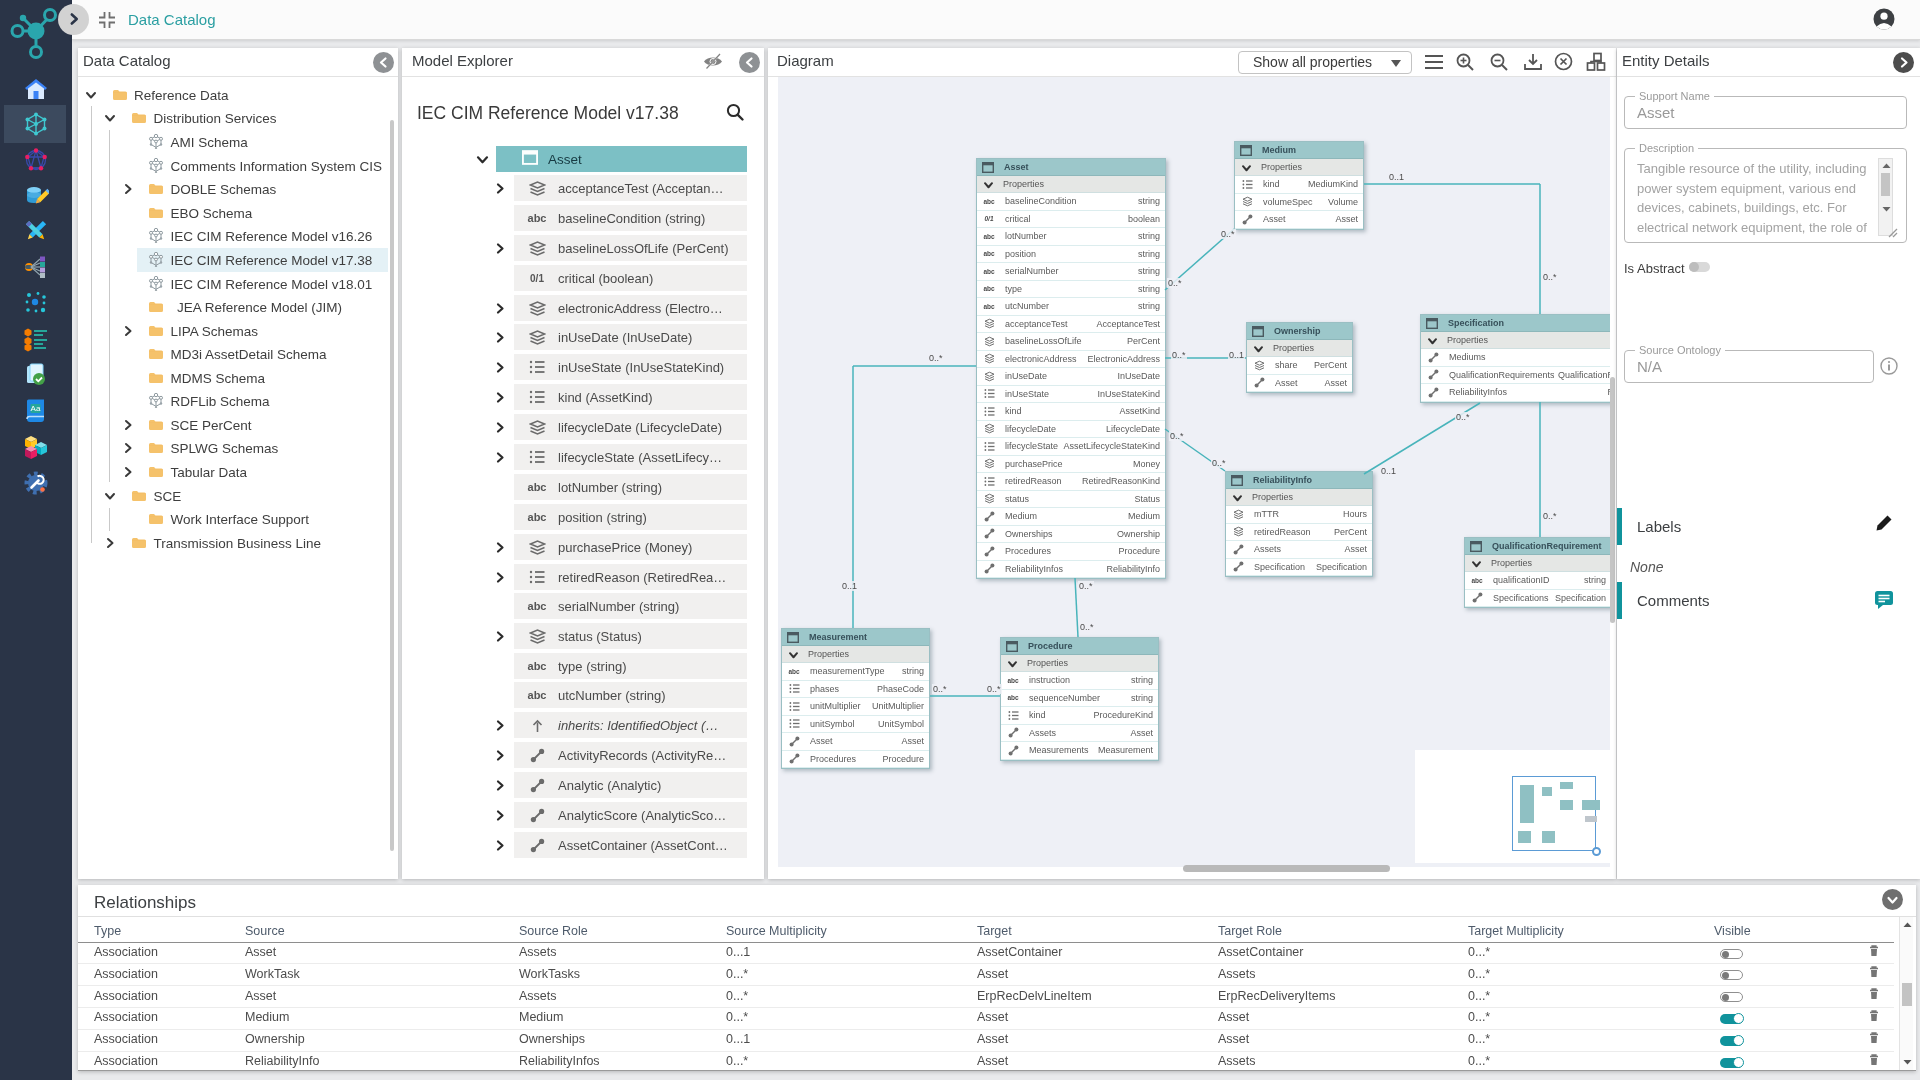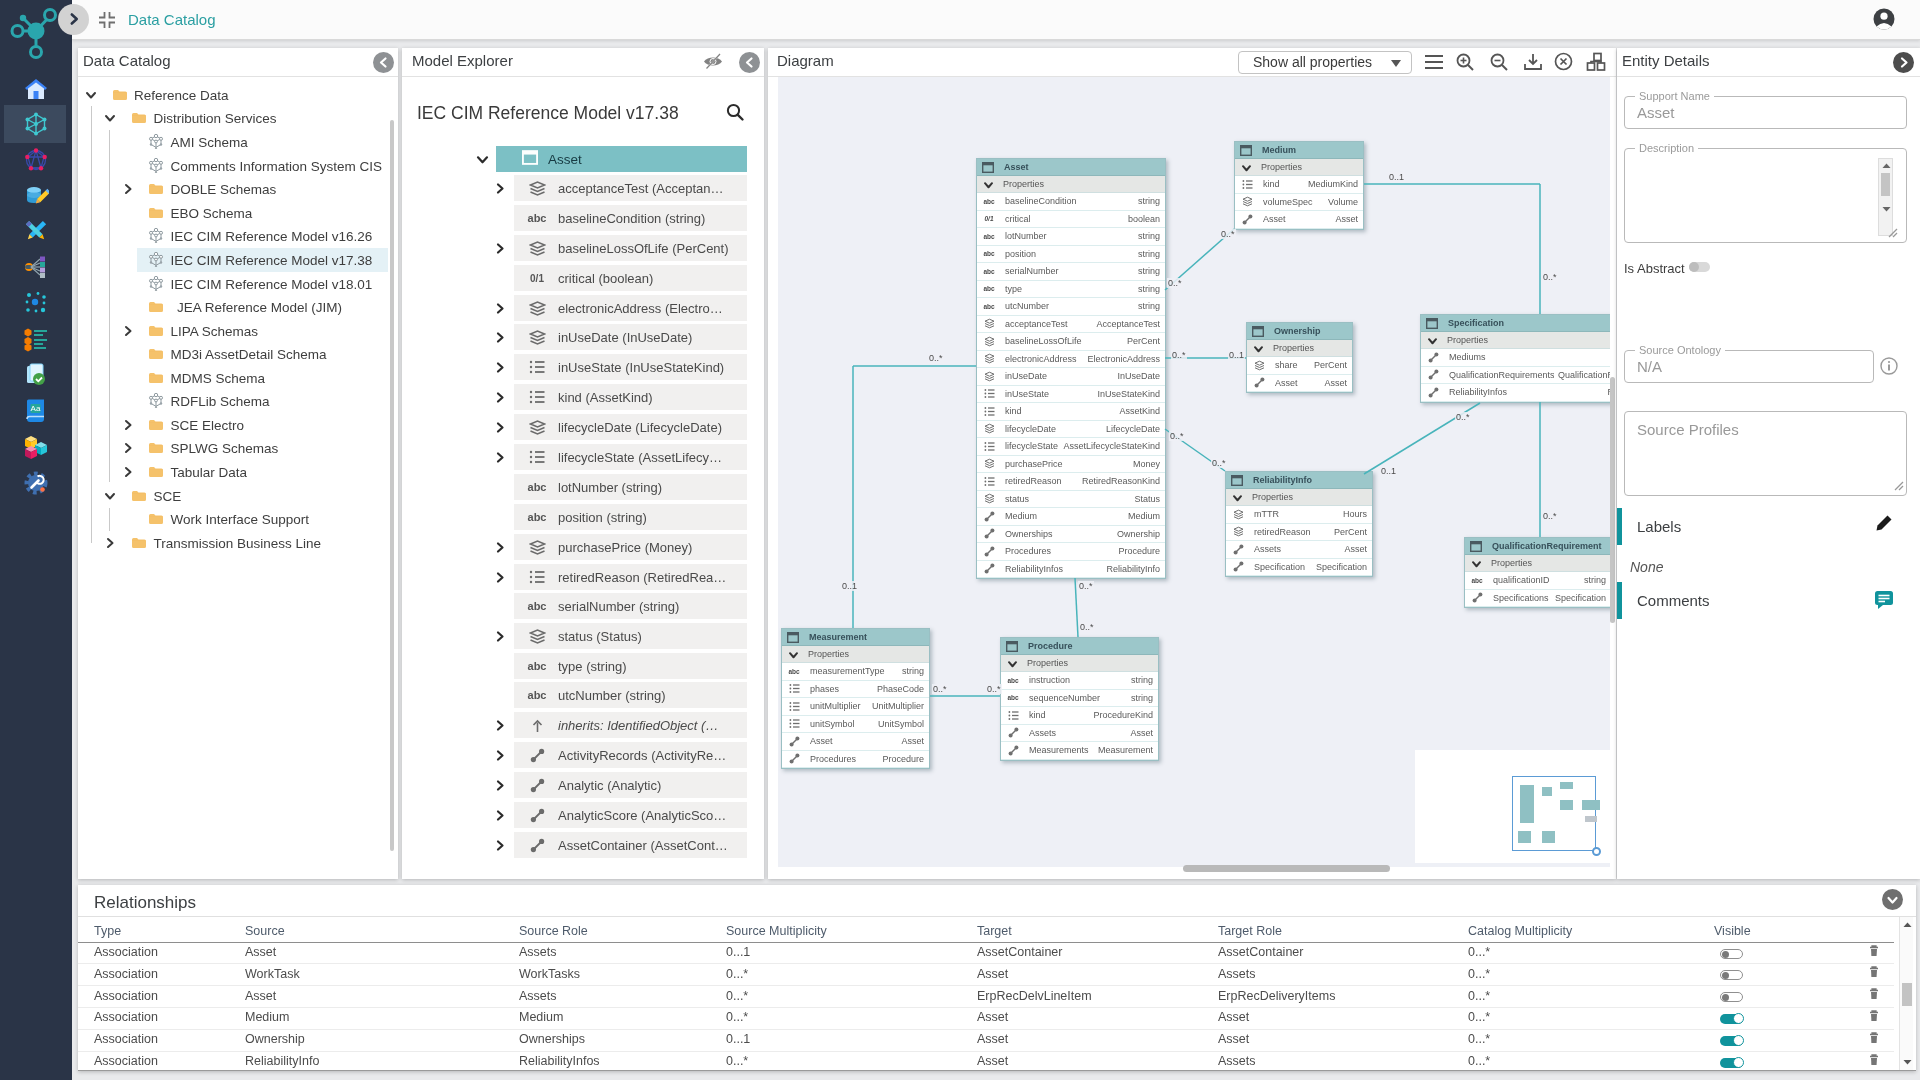--- a/index.html
+++ b/index.html
@@ -357,21 +357,21 @@
         <path d="M8 13 L6.7 14.8 L9.3 14.8 Z" fill="#7f8a90"></path>
       </svg>
     </div>
 <div class="dcrow" style="left:92.5px;top:341.5px">RDFLib Schema</div>
 <div class="abs" style="left:69.5px;top:369px;width:16px;height:16px">
       <svg class="abs" style="left:0px;top:0px" width="16" height="16">
         <path d="M1 4.5 Q1 3 2.5 3 L6 3 L7.5 4.5 L13.5 4.5 Q15 4.5 15 6 L15 11.5 Q15 13 13.5 13 L2.5 13 Q1 13 1 11.5 Z" fill="#f5c26b"></path>
         <path d="M1 5.8 L15 5.8 L15 6 L1 6Z" fill="#eeb458"></path>
       </svg>
     </div>
-<div class="dcrow" style="left:92.5px;top:365.5px">SCE Electro</div>
+<div class="dcrow" style="left:92.5px;top:365.5px">SCE PerCent</div>
 <svg class="abs" style="left:43.5px;top:371px" width="12" height="12">
       <polyline points="4.0,2 8.5,6.0 4.0,10" fill="none" stroke="#3a3a3a" stroke-width="2" stroke-linecap="round" stroke-linejoin="round"></polyline>
     </svg>
 <div class="abs" style="left:69.5px;top:392px;width:16px;height:16px">
       <svg class="abs" style="left:0px;top:0px" width="16" height="16">
         <path d="M1 4.5 Q1 3 2.5 3 L6 3 L7.5 4.5 L13.5 4.5 Q15 4.5 15 6 L15 11.5 Q15 13 13.5 13 L2.5 13 Q1 13 1 11.5 Z" fill="#f5c26b"></path>
         <path d="M1 5.8 L15 5.8 L15 6 L1 6Z" fill="#eeb458"></path>
       </svg>
     </div>
 <div class="dcrow" style="left:92.5px;top:388.5px">SPLWG Schemas</div>
@@ -1504,20 +1504,21 @@
       <svg class="abs" style="left:0px;top:0px" width="21" height="21">
         <polyline points="9.0,6.5 13.5,10.5 9.0,14.5" fill="none" stroke="#fff" stroke-width="2.2" stroke-linecap="round" stroke-linejoin="round"></polyline>
       </svg>
     </div>
 <div class="fieldset" style="left:7px;top:48px;width:283px;height:33px">
       <span class="lbl">Support Name</span>
       <span class="ghost" style="position:absolute;left:12px;top:7px">Asset</span>
     </div>
 <div class="fieldset" style="left:7px;top:100px;width:283px;height:95px">
       <span class="lbl">Description</span>
+      <div style="position:absolute;left:12px;top:10px;width:235px;font-size:13px;line-height:19.5px;color:#a3a3a3">Tangible resource of the utility, including power system equipment, various end devices, cabinets, buildings, etc. For electrical network equipment, the role of</div>
       <div style="position:absolute;right:13px;top:9px;width:15px;height:78px;background:#f2f2f2;border:1px solid #ddd">
         <svg class="abs" style="left:3px;top:3px" width="9" height="8">
           <path d="M0.5 6 L4.5 1.5 L8.5 6 Z" fill="#666"></path>
         </svg>
         <div style="position:absolute;left:2px;top:14px;width:9px;height:23px;background:#c4c4c4"></div>
         <svg class="abs" style="left:3px;top:46px" width="9" height="8">
           <path d="M0.5 2 L4.5 6.5 L8.5 2 Z" fill="#666"></path>
         </svg>
       </div>
       <svg class="abs" style="left:262px;top:78px" width="12" height="12">
@@ -1533,29 +1534,20 @@
     </div>
 <div class="fieldset" style="left:7px;top:302px;width:250px;height:33px">
       <span class="lbl">Source Ontology</span>
       <span class="ghost" style="position:absolute;left:12px;top:7px">N/A</span>
     </div>
 <svg class="abs" style="left:263px;top:309px" width="18" height="18">
       <circle cx="9" cy="9" r="8" fill="none" stroke="#9a9a9a" stroke-width="1.4"></circle>
       <circle cx="9" cy="5" r="1.1" fill="#9a9a9a"></circle>
       <rect x="8" y="7.5" width="2" height="6" fill="#9a9a9a"></rect>
     </svg>
-<div class="fieldset" style="left:7px;top:363px;width:283px;height:85px">
-      <span class="ghost" style="position:absolute;left:12px;top:9px">Source Profiles</span>
-      <svg class="abs" style="left:268px;top:68px" width="12" height="12">
-        <g stroke="#999" stroke-width="1.2">
-          <line x1="2" y1="10" x2="10" y2="2"></line>
-          <line x1="6" y1="10" x2="10" y2="6"></line>
-        </g>
-      </svg>
-    </div>
 <div class="abs" style="left:0;top:460px;width:5px;height:37px;background:#10939c"></div>
 <div class="abs" style="left:20px;top:470px;font-size:15px;color:#3d4043">Labels</div>
 <svg class="abs" style="left:258px;top:466px" width="18" height="18">
       <path d="M12.5 1.5 L16.5 5.5 L6.5 15.5 L1.5 16.5 L2.5 11.5 Z" fill="#1b1b1b"></path>
     </svg>
 <div class="abs" style="left:13px;top:511px;font-size:14px;color:#555;font-style:italic">None</div>
 <div class="abs" style="left:0;top:534px;width:5px;height:37px;background:#10939c"></div>
 <div class="abs" style="left:20px;top:544px;font-size:15px;color:#3d4043">Comments</div>
 <svg class="abs" style="left:257px;top:542px" width="20" height="19">
       <rect x="1" y="1" width="18" height="14" rx="2.5" fill="#10939c"></rect>
@@ -1574,21 +1566,21 @@
         <polyline points="6.5,9.0 10.5,13.5 14.5,9.0" fill="none" stroke="#fff" stroke-width="2.2" stroke-linecap="round" stroke-linejoin="round"></polyline>
       </svg>
     </div>
 <div class="abs" style="left:0;top:31px;width:1838px;height:1px;background:#e0e0e0"></div>
 <div class="relhead" style="left:16px;top:39px">Type</div>
 <div class="relhead" style="left:167px;top:39px">Source</div>
 <div class="relhead" style="left:441px;top:39px">Source Role</div>
 <div class="relhead" style="left:648px;top:39px">Source Multiplicity</div>
 <div class="relhead" style="left:899px;top:39px">Target</div>
 <div class="relhead" style="left:1140px;top:39px">Target Role</div>
-<div class="relhead" style="left:1390px;top:39px">Catalog Multiplicity</div>
+<div class="relhead" style="left:1390px;top:39px">Target Multiplicity</div>
 <div class="relhead" style="left:1636px;top:39px">Visible</div>
 <div class="abs" style="left:0;top:57px;width:1816px;height:1px;background:#8e8e8e"></div>
 <div class="relcell" style="left:16px;top:60.0px">Association</div>
 <div class="relcell" style="left:167px;top:60.0px">Asset</div>
 <div class="relcell" style="left:441px;top:60.0px">Assets</div>
 <div class="relcell" style="left:648px;top:60.0px">0...1</div>
 <div class="relcell" style="left:899px;top:60.0px">AssetContainer</div>
 <div class="relcell" style="left:1140px;top:60.0px">AssetContainer</div>
 <div class="relcell" style="left:1390px;top:60.0px">0...*</div>
 <div class="abs" style="left:1642px;top:63.5px;width:23px;height:10px;border-radius:5px;background:#fff;border:1px solid #8f8f8f">

